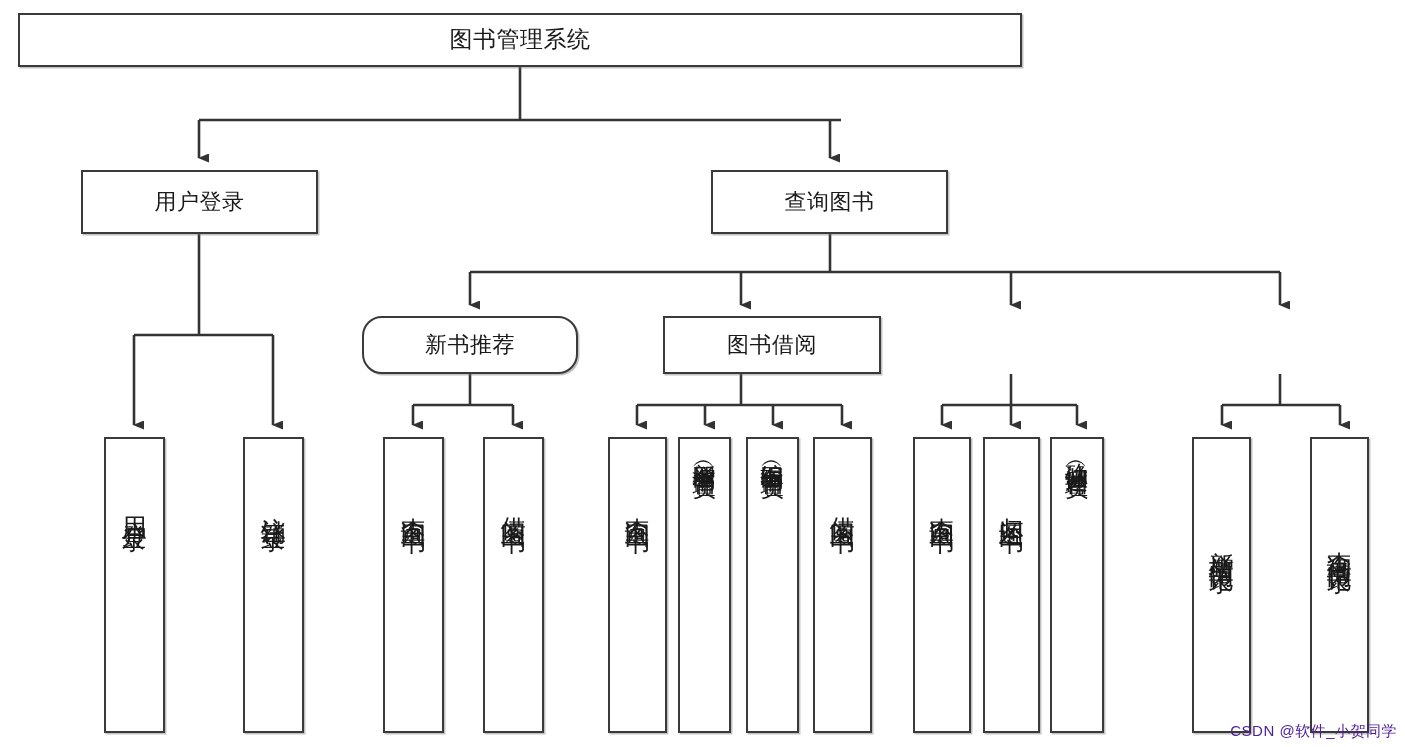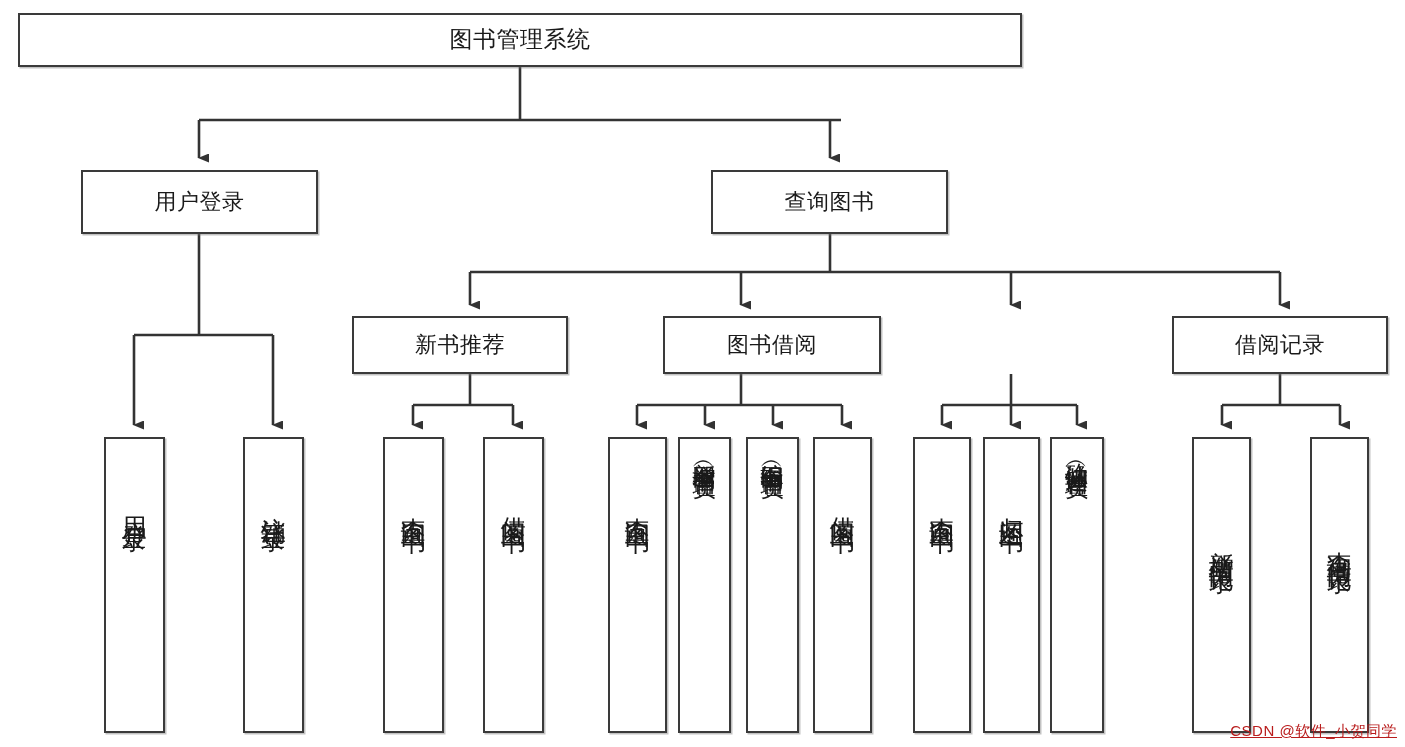--- a/index.html
+++ b/index.html
@@ -71,24 +71,23 @@
     padding-top: 52px;
   }
   .node.vert.midshort .lbl {
     padding-top: 86px;
   }
   .watermark {
     position: absolute;
     right: 8px;
     bottom: 6px;
     font-size: 15px;
-    color: #b91c1c;
+    color: #4c1d95;
     white-space: nowrap;
     letter-spacing: 0.5px;
-    text-decoration: underline;
   }
 </style>
 </head>
 <body>
 
 <div id="canvas">
 
   <svg class="links" viewBox="0 0 1405 747">
     <defs>
       <marker id="arw" markerWidth="9" markerHeight="11" refX="4.5" refY="10" orient="auto" markerUnits="userSpaceOnUse">
@@ -143,29 +142,26 @@
     <span class="lbl">图书管理系统</span>
   </div>
 
   <div class="node horiz" style="left:81px; top:170px; width:237px; height:64px;">
     <span class="lbl">用户登录</span>
   </div>
   <div class="node horiz" style="left:711px; top:170px; width:237px; height:64px;">
     <span class="lbl">查询图书</span>
   </div>
 
-  <div class="node horiz" style="left:352px; top:316px; width:216px; height:58px;">
+  <div class="node horiz" style="left:362px; top:316px; width:216px; height:58px;border-radius:20px;">
     <span class="lbl">新书推荐</span>
   </div>
   <div class="node horiz" style="left:663px; top:316px; width:218px; height:58px;">
     <span class="lbl">图书借阅</span>
   </div>
-  <div class="node horiz" style="left:1172px; top:316px; width:216px; height:58px;">
-    <span class="lbl">借阅记录</span>
-  </div>
 
   <div class="node vert mid" style="left:104px; top:437px; width:61px; height:296px;">
     <span class="lbl">用户登录</span>
   </div>
   <div class="node vert mid" style="left:243px; top:437px; width:61px; height:296px;">
     <span class="lbl">注销登录</span>
   </div>
 
   <div class="node vert mid" style="left:383px; top:437px; width:61px; height:296px;">
     <span class="lbl">查询图书</span>

